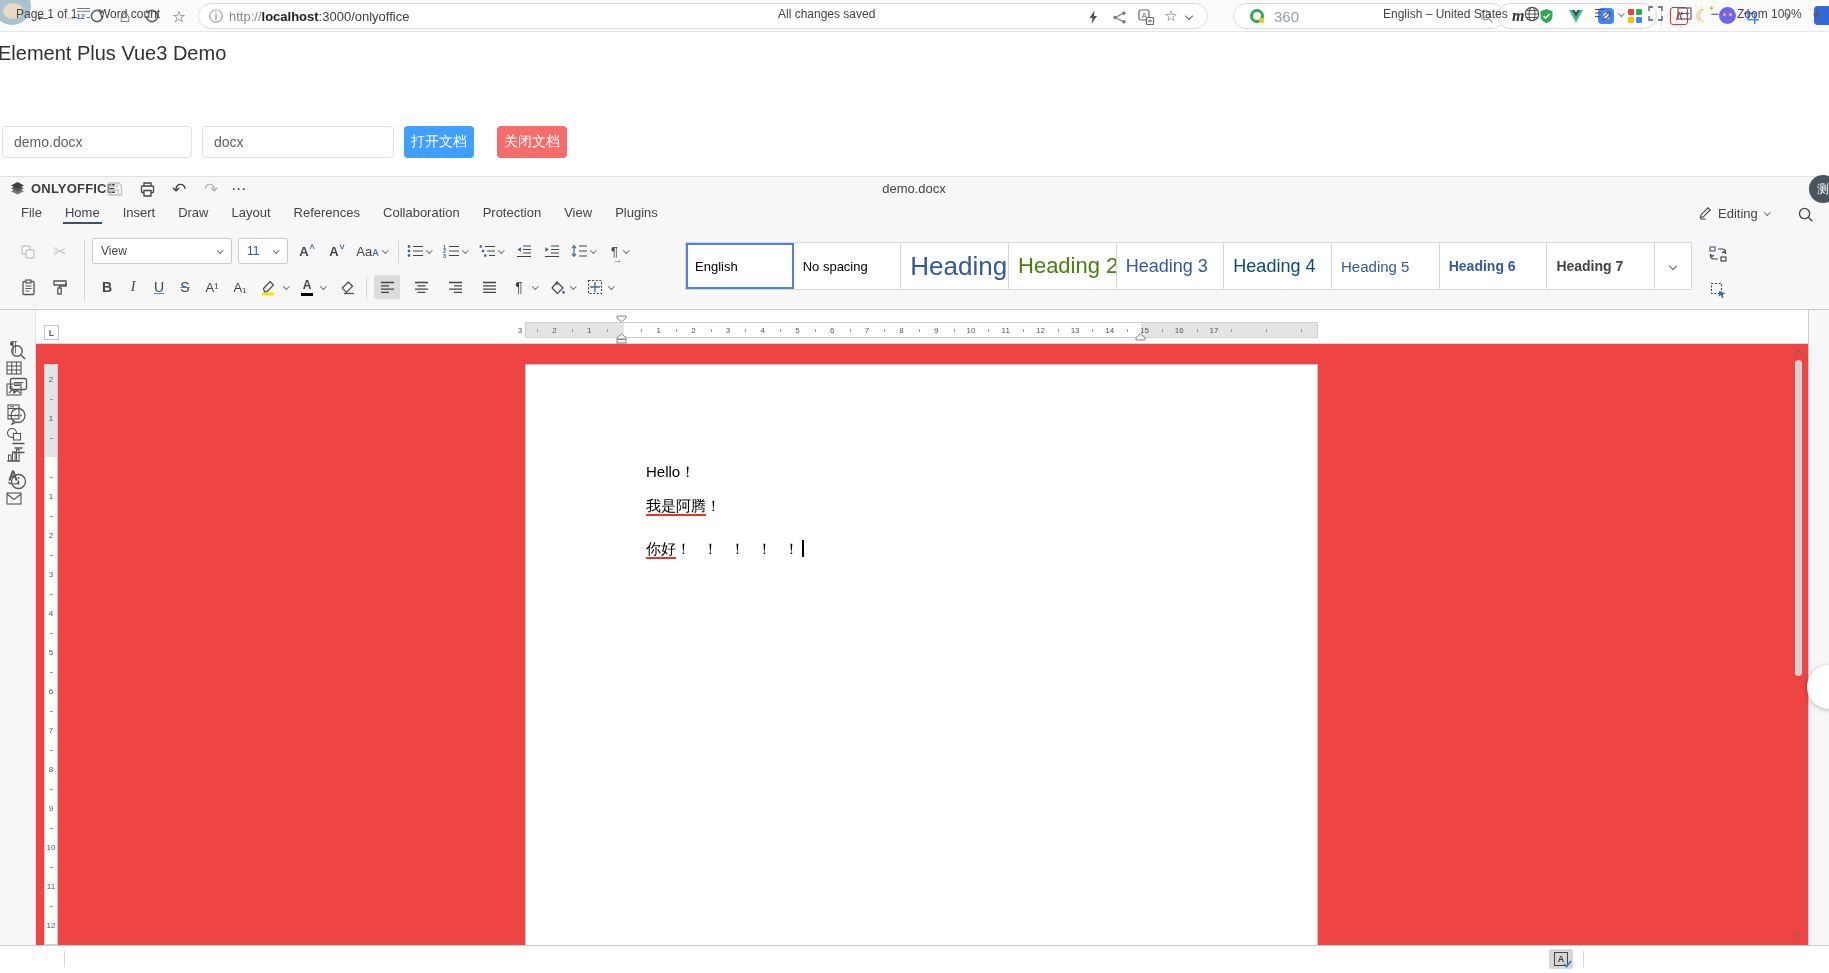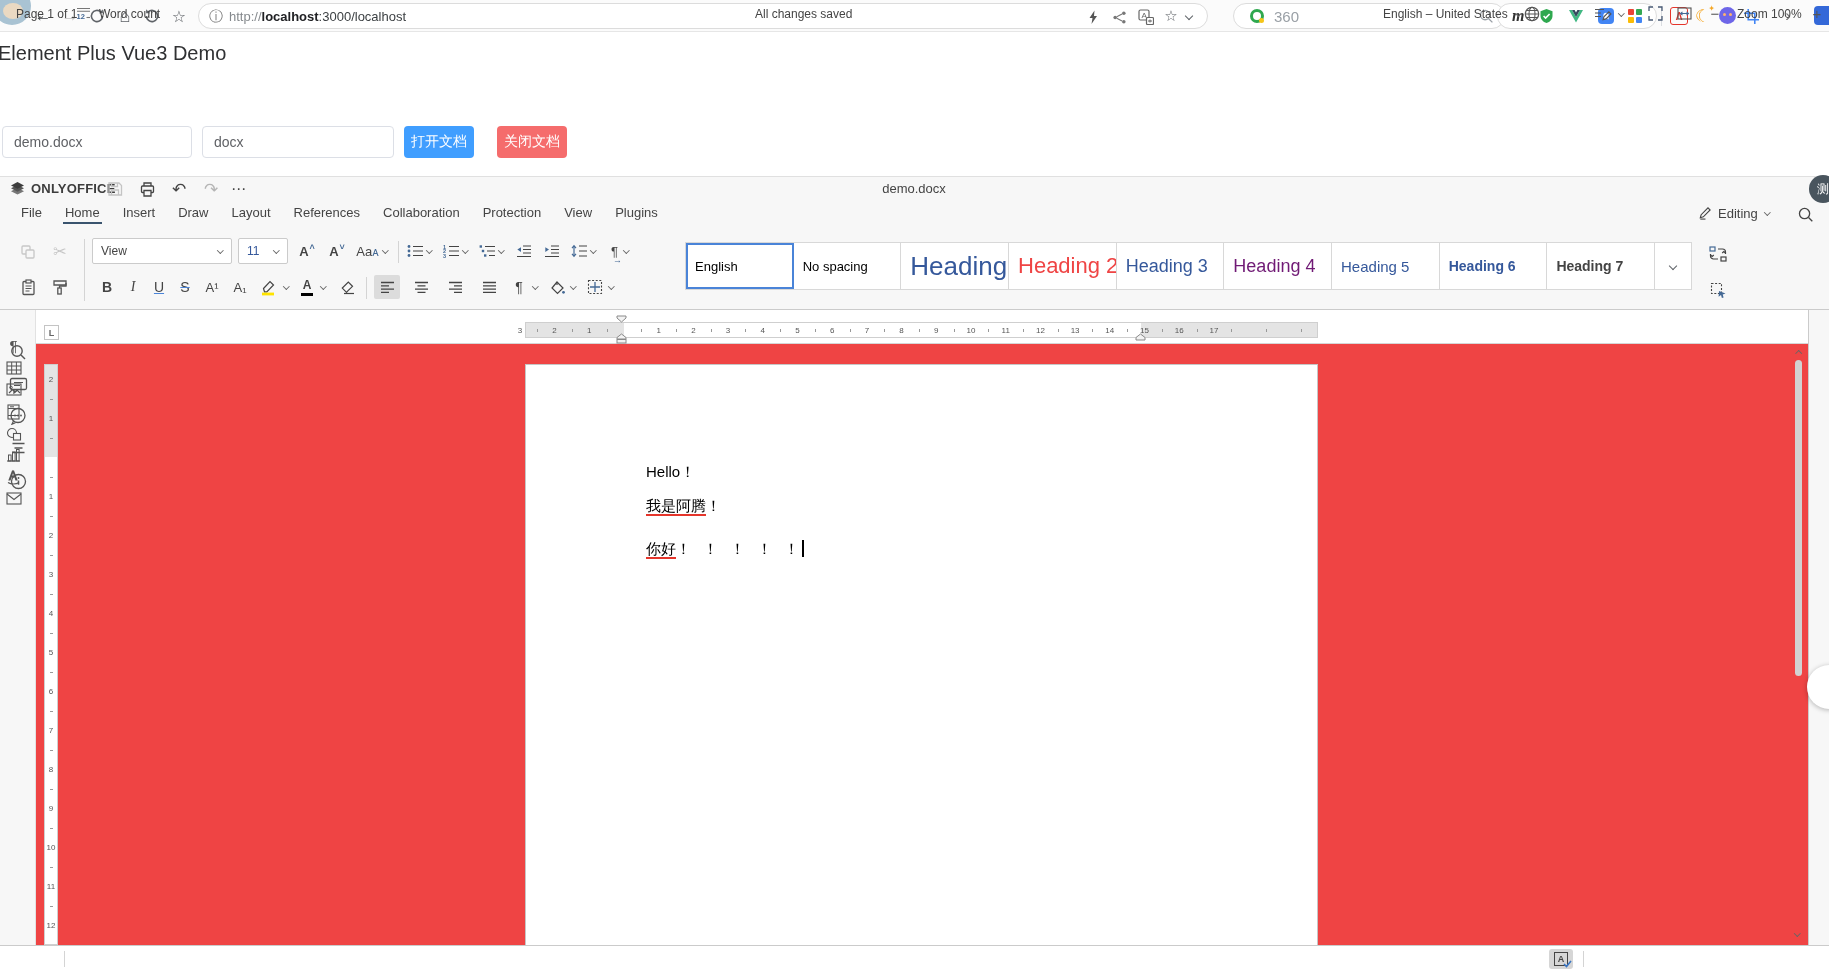--- a/index.html
+++ b/index.html
@@ -84,21 +84,21 @@
         <path d="M2.1 1.2v4h4z" fill="#5f6368"></path>
       </svg>
   </div>
   <div class="nico" style="left:166px;font-size:16px">☆</div>
 
   <div class="pill" style="left:198px;width:1010px">
     <span class="a ctr" style="left:8px;top:4px;width:18px;height:18px;color:#777;font-size:14px">ⓘ</span>
     <span class="a fx" style="left:30px;top:0;height:24px;font-size:13px;white-space:nowrap">
       <span style="color:#85898d">http://</span>
         <span style="color:#202124;font-weight:700">localhost</span>
-        <span style="color:#3c4043">:3000/localhost</span>
+        <span style="color:#3c4043">:3000/onlyoffice</span>
     </span>
     <span class="a ctr" style="left:886px;top:5px;width:16px;height:16px">
       <svg width="11" height="15" viewBox="0 0 11 15">
           <path d="M6.5 0.5 1.5 8h3l-1 6 5.5-8h-3z" fill="#555"></path>
         </svg>
     </span>
     <span class="a ctr" style="left:912px;top:5px;width:16px;height:16px">
       <svg width="15" height="15" viewBox="0 0 16 16">
           <circle cx="12.6" cy="3.4" r="1.9" fill="#777"></circle>
           <circle cx="3.4" cy="8" r="1.9" fill="#777"></circle>
@@ -412,23 +412,23 @@
     </svg>
 </div>
 <div class="tbtn" style="left:606px;top:281px;width:12px;height:12px">
     <span class="chev s"></span>
   </div>
 
 <div class="gal">
     <div class="stycell sel" style="font-size: 13px; color: rgb(0, 0, 0);">English</div>
     <div class="stycell" style="font-size: 13px; color: rgb(0, 0, 0);">No spacing</div>
     <div class="stycell" style="font-size: 26px; color: rgb(53, 88, 155);">Heading 1</div>
-    <div class="stycell" style="font-size: 22px; color: #ef4444;">Heading 2</div>
+    <div class="stycell" style="font-size: 22px; color: #4d7c0f;">Heading 2</div>
     <div class="stycell" style="font-size: 18px; color: rgb(53, 88, 155);">Heading 3</div>
-    <div class="stycell" style="font-size: 18px; color: #701a75;">Heading 4</div>
+    <div class="stycell" style="font-size: 18px; color: #0c4a6e;">Heading 4</div>
     <div class="stycell" style="font-size: 15px; color: rgb(53, 88, 155);">Heading 5</div>
     <div class="stycell" style="font-size: 14px; color: rgb(53, 88, 155); font-weight: bold;">Heading 6</div>
     <div class="stycell" style="font-size: 14px; color: rgb(68, 68, 68); font-weight: bold;">Heading 7</div>
     <div class="galmore">
       <span class="chev"></span>
     </div>
   </div>
 <div class="tbtn" style="left:1706px;top:244px;width:24px;height:20px">
   <svg width="18" height="16" viewBox="0 0 18 16">
       <rect x="1" y="1" width="5" height="4" fill="none" stroke="#446995" stroke-width="1.2"></rect>
@@ -642,21 +642,21 @@
 <div class="sitem" style="left:16px">Page 1 of 1</div>
 <div class="vsep" style="left:64px;top:951px;height:16px"></div>
 <div class="sitem" style="left:76px;gap:8px">
   <svg width="15" height="13" viewBox="0 0 15 13">
       <path d="M1 1.5h13M1 4.2h13" stroke="#777" stroke-width="1.1"></path>
       <text x="0.5" y="12" font-size="7.5" font-weight="bold" fill="#446995">12</text>
       <path d="M10.5 10.5h3.5" stroke="#777" stroke-width="1.1"></path>
     </svg>
   <span>Word count</span>
 </div>
-<div class="sitem" style="left:755px">All changes saved</div>
+<div class="sitem" style="left:778px">All changes saved</div>
 
 <div class="sitem" style="left:1383px;gap:7px">
   <span>English – United States</span>
   <span class="chev s"></span>
 </div>
 <div class="sitem" style="left:1524px">
   <svg width="16" height="16" viewBox="0 0 16 16">
       <circle cx="8" cy="8" r="6.7" stroke="#555" fill="none" stroke-width="1.2"></circle>
       <ellipse cx="8" cy="8" rx="3" ry="6.7" stroke="#555" fill="none" stroke-width="1.1"></ellipse>
       <path d="M1.5 8h13M2.5 4.5h11M2.5 11.5h11" stroke="#555" stroke-width="1"></path>

